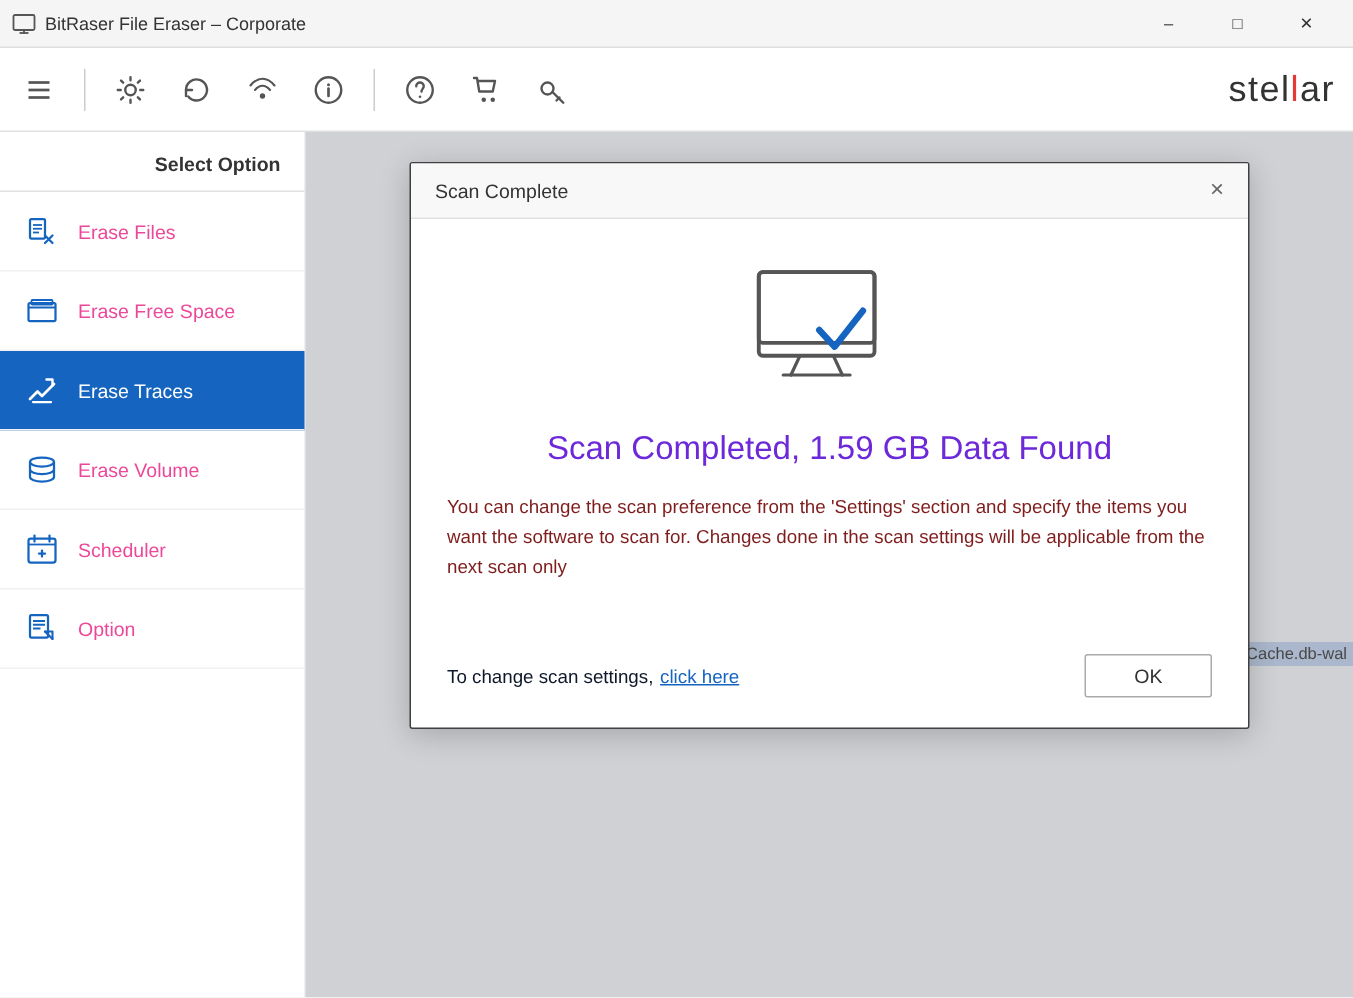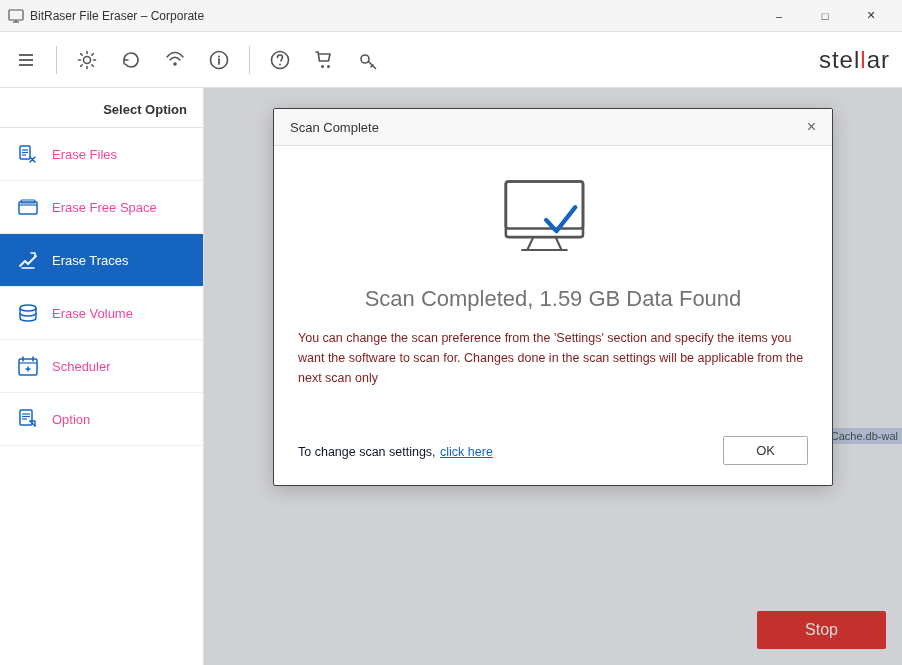--- a/index.html
+++ b/index.html
@@ -221,21 +221,21 @@
 
     
     .monitor-icon {
       width: 120px;
       height: 100px;
       margin-bottom: 16px;
     }
 
     .scan-complete-title {
       font-size: 22px;
-      color: #737373;
+      color: #6d28d9;
       font-weight: 400;
       margin-bottom: 16px;
       text-align: center;
     }
     .scan-description {
       font-size: 12.5px;
       color: #7f1d1d;
       line-height: 1.6;
       text-align: left;
       width: 100%;
@@ -438,23 +438,20 @@
         </svg>
       </div>
       <span class="sidebar-item-label">Option</span>
     </div>
   </div>
 
   <div class="content-area">
 
     <div class="bg-path">swal\ActivitiesCache.db-wal</div>
 
-    <div class="stop-btn-container">
-      <button class="stop-btn">Stop</button>
-    </div>
 
     <div class="modal-overlay">
       <div class="modal">
 
         <div class="modal-header">
           <span class="modal-title">Scan Complete</span>
           <button class="modal-close">×</button>
         </div>
 
         <div class="modal-body">

